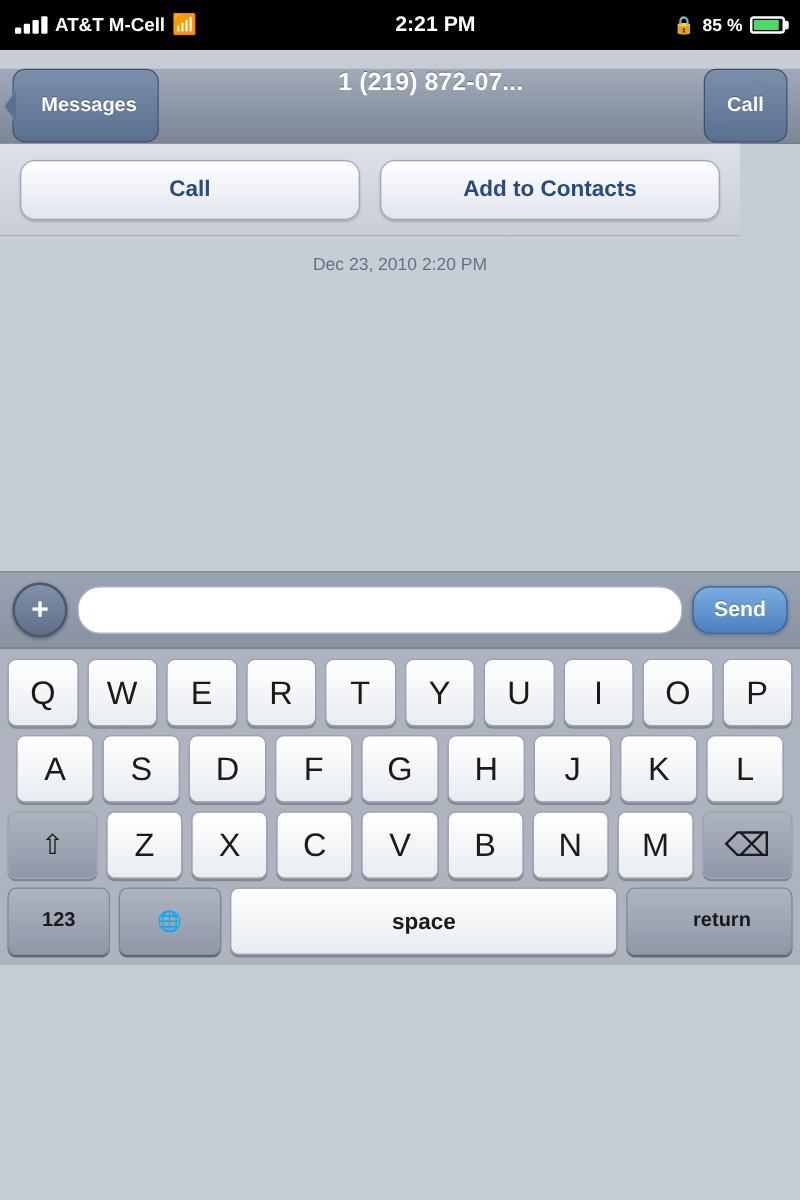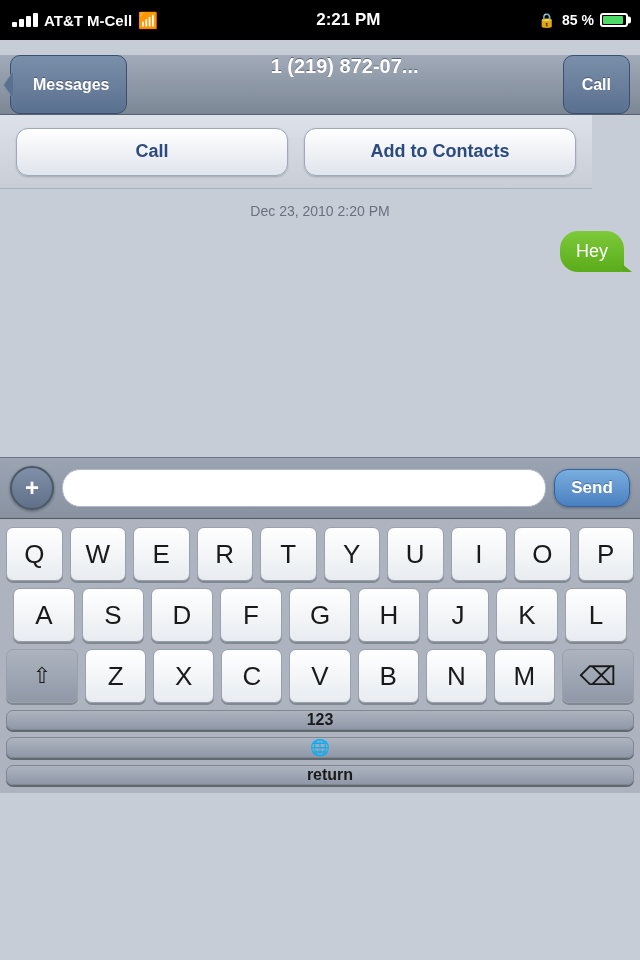--- a/index.html
+++ b/index.html
@@ -296,21 +296,20 @@
       max-width: 80px;
     }
     .key.del-key {
       min-width: 72px;
       max-width: 80px;
     }
     .bottom-row {
       display: flex;
       gap: 7px;
       margin-bottom: 4px;
-      flex-direction: column;
     }
     .bottom-key {
       background: linear-gradient(to bottom, #adb4bf, #9098a8);
       border: 1px solid #808890;
       border-radius: 7px;
       box-shadow: 0 2px 0 #606870;
       height: 54px;
       display: flex;
       align-items: center;
       justify-content: center;
@@ -359,25 +358,20 @@
   <button class="nav-edit-btn">Call</button>
 </div>
 
 <div id="action-bar">
   <button class="action-btn">Call</button>
   <button class="action-btn">Add to Contacts</button>
 </div>
 
 <div id="message-area">
   <div class="timestamp">Dec 23, 2010 2:20 PM</div>
-  <div class="messages-list">
-    <div class="message-bubble sent">
-      <span>Hey</span>
-    </div>
-  </div>
 </div>
 
 <div id="input-bar">
   <div class="add-btn">
     <span>+</span>
   </div>
   <input class="message-input" type="text" placeholder="" style="">
   <button class="send-btn">Send</button>
 </div>
 
@@ -422,15 +416,16 @@
     <div class="key dark del-key">
       <span>⌫</span>
     </div>
   </div>
 
   <div class="bottom-row">
     <div class="bottom-key num">123</div>
     <div class="bottom-key globe">
       <span>🌐</span>
     </div>
+    <div class="bottom-key space">space</div>
     <div class="bottom-key ret">return</div>
   </div>
 </div>
 
 </body></html>

